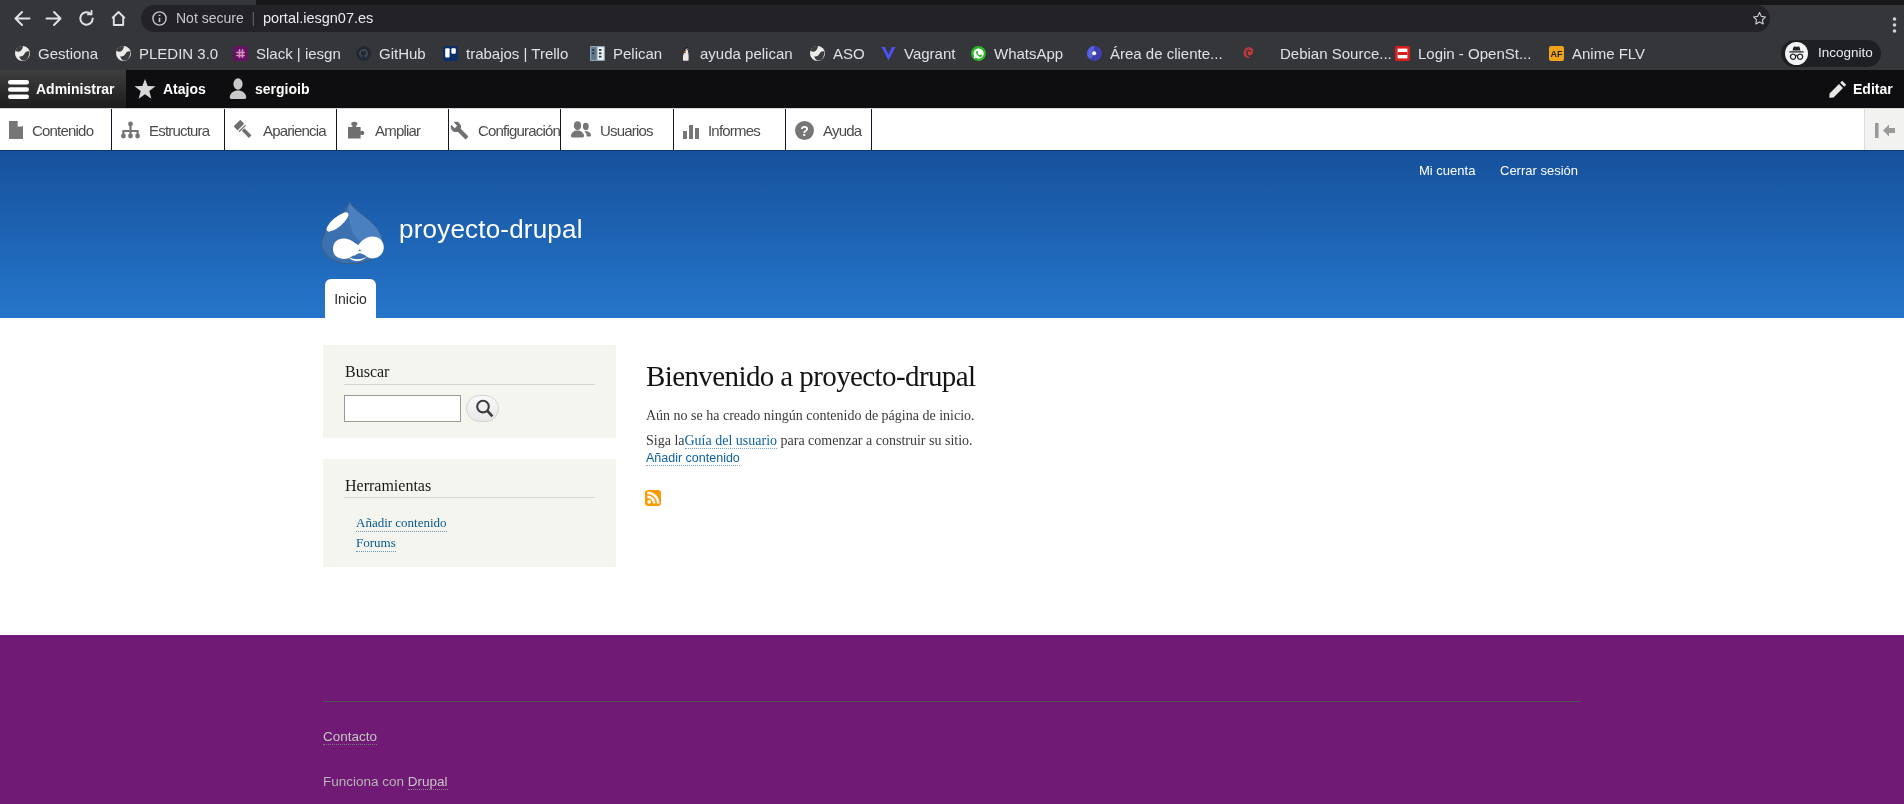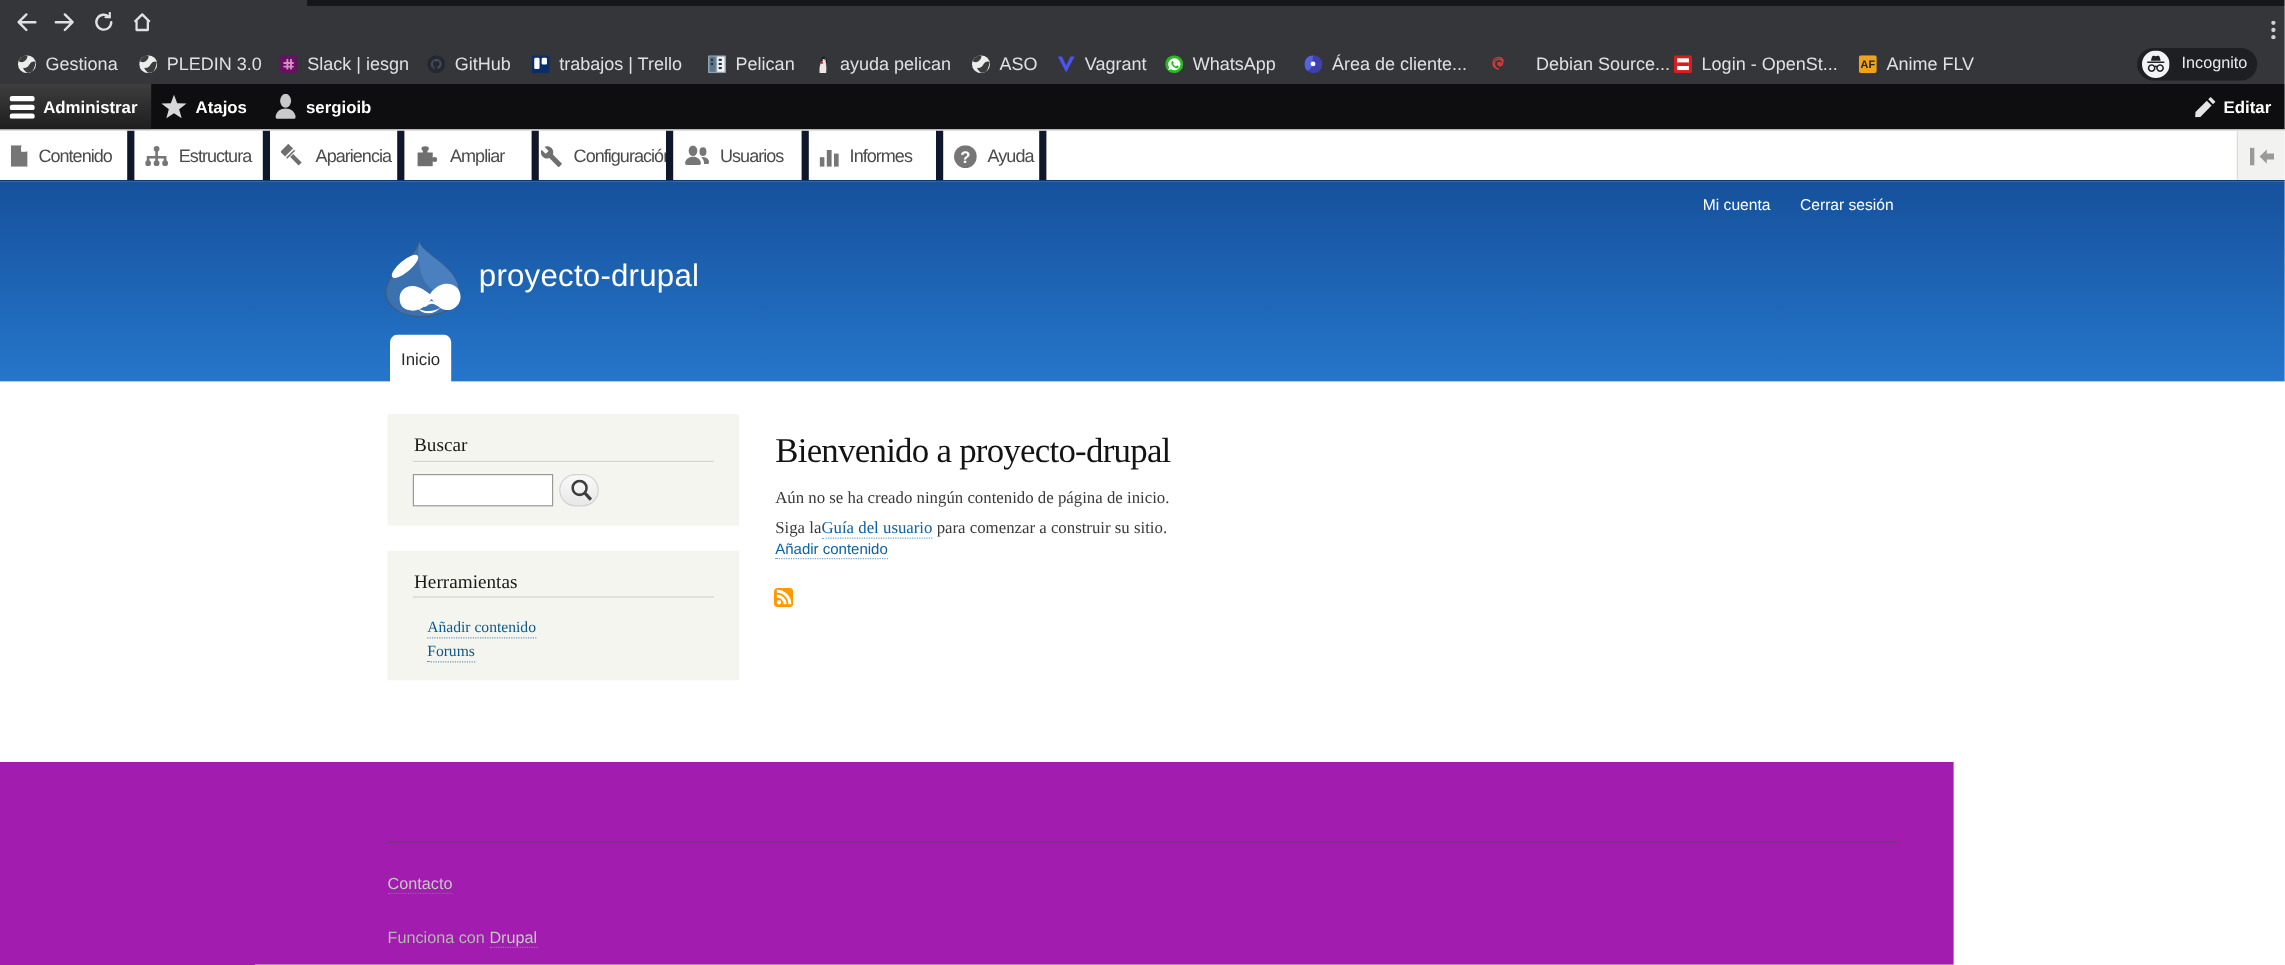--- a/index.html
+++ b/index.html
@@ -20,21 +20,21 @@
 #bookmarks{left:0;top:38px;width:1904px;height:32px;}
 .bm{position:absolute;top:5px;height:20px;display:flex;align-items:center;}
 .bm .ic{width:15px;height:15px;margin-right:8px;flex:none;}
 .bm .tx{font-size:15px;color:#dee1e4;white-space:nowrap;}
 
 #abar1{left:0;top:70px;width:1904px;height:38px;background:#0e0e10;}
 .a1item{position:absolute;top:0;height:38px;display:flex;align-items:center;color:#fff;font-weight:bold;font-size:14px;}
 #adminactive{left:0;top:0;width:126px;height:38px;background:linear-gradient(#3e3e3e,#1d1d1d);}
 
 #abar2{left:0;top:108px;width:1904px;height:43px;background:#fff;border-top:1px solid #d8d8d8;box-sizing:border-box;}
-.a2cell{position:absolute;top:0;height:42px;border-right:6px solid #0f172a;display:flex;align-items:center;padding-left:9px;box-sizing:border-box;overflow:hidden;}
+.a2cell{position:absolute;top:0;height:42px;border-right:1px solid #0f172a;display:flex;align-items:center;padding-left:9px;box-sizing:border-box;overflow:hidden;}
 .a2cell svg{flex:none;}
 .a2cell .lb{font-size:15px;color:#4b4b4b;margin-left:9px;letter-spacing:-0.8px;white-space:nowrap;}
 #toggler{position:absolute;right:0;top:0;width:39px;height:42px;background:#f2f2f1;border-left:1px solid #dcdcdc;display:flex;align-items:center;justify-content:center;}
 
 #bluehead{left:0;top:150px;width:1904px;height:168px;background:linear-gradient(180deg,#16519c 0%,#2576cb 100%);border-top:1px solid #0d3a6e;box-sizing:border-box;}
 .seclink{position:absolute;top:12px;font-size:13px;color:#ffffff;}
 #sitename{position:absolute;left:399px;top:63px;font-size:26px;color:#ffffff;letter-spacing:0.2px;}
 #hometab{position:absolute;left:325px;top:128px;width:51px;height:40px;background:#fff;border-radius:6px 6px 0 0;text-align:center;}
 #hometab span{font-size:14px;color:#2a2a2a;line-height:40px;}
 
@@ -43,21 +43,21 @@
 .btitle{position:absolute;left:22px;font-size:16px;font-family:"Liberation Serif",serif;color:#1a1a1a;}
 .bline{position:absolute;left:21px;width:251px;height:1px;background:#d5d5d0;}
 #searchbox{position:absolute;left:21px;top:50px;width:115px;height:25px;background:#fff;border:1px solid #999;}
 #searchbtn{position:absolute;left:143px;top:50px;width:33px;height:27px;background:linear-gradient(#f9f9f9,#e8e8e8);border:1px solid #d2d2d2;border-radius:15px;box-sizing:border-box;}
 .slink{position:absolute;left:33px;font-size:13px;font-family:"Liberation Serif",serif;color:#085a8f;border-bottom:1px dotted #6899c0;text-decoration:none;}
 h1#welcome{position:absolute;left:646px;top:42px;margin:0;font-size:29px;letter-spacing:-0.6px;font-weight:normal;font-family:"Liberation Serif",serif;color:#131313;}
 .para{position:absolute;left:646px;margin:0;font-size:14px;font-family:"Liberation Serif",serif;color:#3a3a3a;}
 .plink{color:#0b61a4;border-bottom:1px dotted #74a5cd;}
 #addlink{position:absolute;left:646px;top:133px;font-size:12.5px;color:#0b61a4;border-bottom:1px dotted #74a5cd;}
 
-#footer{left:0;top:635px;width:1628px;height:169px;background:#a21caf;text-decoration:underline;}
+#footer{left:0;top:635px;width:1904px;height:169px;background:#701a75;text-decoration:underline;}
 #fline{position:absolute;left:323px;top:66px;width:1258px;height:1px;background:#515150;}
 #contacto{position:absolute;left:323px;top:94px;font-size:13.5px;color:#c6c6c4;border-bottom:1px dotted #787876;}
 #funciona{position:absolute;left:323px;top:139px;font-size:13.5px;color:#b5b5b3;}
 #funciona a{color:#c6c6c4;border-bottom:1px dotted #888;}
 </style>
 </head>
 <body>
 <div id="stage">
 <div class="abs" id="tabstrip">
       <div class="abs" id="activetab"></div>
@@ -69,20 +69,31 @@
 <svg class="navic" style="left:45px;" width="17" height="17" viewBox="0 0 17 17" fill="none" stroke="#dfe1e4" stroke-width="2" stroke-linecap="round" stroke-linejoin="round">
         <path d="M1.5 8.5 H15 M9 2 L15.5 8.5 L9 15"></path>
       </svg>
 <svg class="navic" style="left:78px;" width="17" height="17" viewBox="0 0 17 17" fill="none" stroke="#dfe1e4" stroke-width="2" stroke-linecap="round">
         <path d="M14.7 8.5 a6.2 6.2 0 1 1 -1.8 -4.4"></path>
         <path d="M13.5 0.8 v3.6 h-3.6" stroke-width="1.8" fill="none"></path>
       </svg>
 <svg class="navic" style="left:110px;" width="17" height="17" viewBox="0 0 17 17" fill="none" stroke="#dfe1e4" stroke-width="1.9" stroke-linejoin="round">
         <path d="M2.2 8.2 L8.5 2 L14.8 8.2 M3.8 7 V15 H13.2 V7"></path>
       </svg>
+<div class="abs" id="urlpill">
+<svg style="position:absolute;left:11px;top:6px;" width="15" height="15" viewBox="0 0 15 15" fill="none" stroke="#c6c8cb" stroke-width="1.4">
+          <circle cx="7.5" cy="7.5" r="6.6"></circle>
+          <path d="M7.5 6.8 V11" stroke-width="1.6"></path>
+          <path d="M7.5 3.8 V5" stroke-width="1.8"></path>
+        </svg>
+<span id="urltext">Not secure&nbsp;&nbsp;<span style="color:#5f6164;">|</span>&nbsp;&nbsp;<span id="hosttext">portal.iesgn07.es</span></span>
+<svg style="position:absolute;left:1611px;top:6px;" width="15" height="15" viewBox="0 0 24 24" fill="none" stroke="#cdd0d3" stroke-width="1.8" stroke-linejoin="round">
+          <path d="M12 2.5 L14.9 8.6 L21.5 9.5 L16.7 14.1 L17.9 20.7 L12 17.5 L6.1 20.7 L7.3 14.1 L2.5 9.5 L9.1 8.6 Z"></path>
+        </svg>
+</div>
 
 <div class="abs" id="incog">
 <svg style="position:absolute;left:4px;top:2px;" width="23" height="23" viewBox="0 0 23 23">
           <circle cx="11.5" cy="11.5" r="11.5" fill="#f1f3f4"></circle>
           <g fill="#202124">
             <path d="M7.5 8.6 C7.7 7.2 8.2 5.6 8.6 4.9 C8.9 4.4 9.4 4.3 9.9 4.5 C10.4 4.7 10.9 4.8 11.5 4.8 C12.1 4.8 12.6 4.7 13.1 4.5 C13.6 4.3 14.1 4.4 14.4 4.9 C14.8 5.6 15.3 7.2 15.5 8.6 Z"></path>
             <rect x="4.2" y="9.2" width="14.6" height="1.3" rx="0.6"></rect>
             <path d="M8 12.1 a2.6 2.6 0 1 0 0.1 0 Z M15 12.1 a2.6 2.6 0 1 0 0.1 0 Z" fill="none" stroke="#202124" stroke-width="1.3"></path>
             <path d="M10.4 13.6 q1.1 -0.8 2.2 0" fill="none" stroke="#202124" stroke-width="1.1"></path>
           </g>

